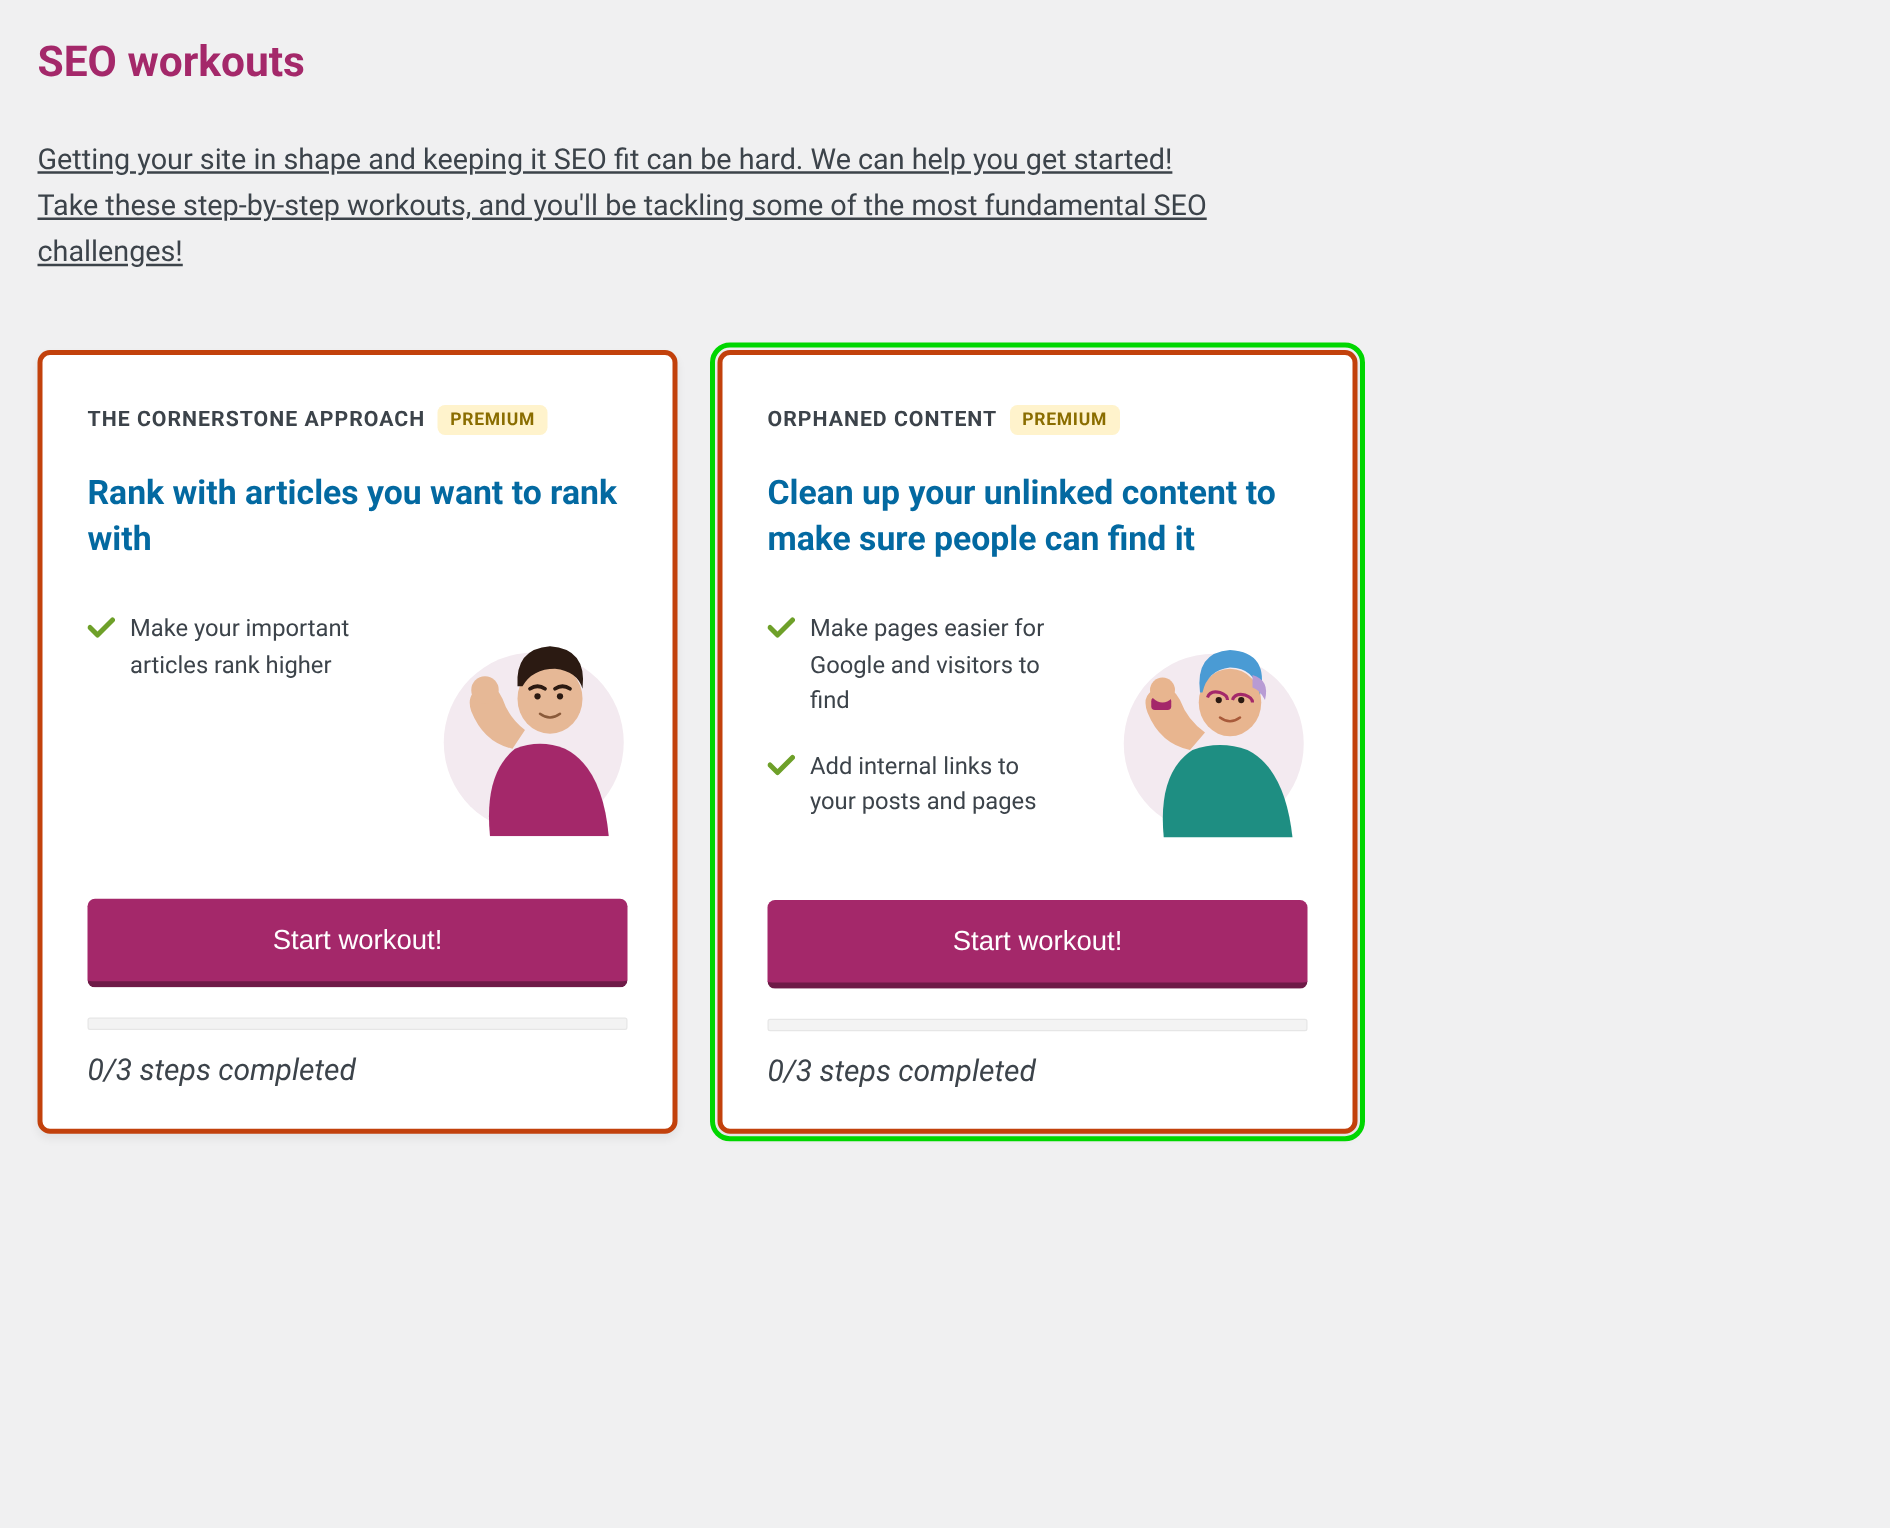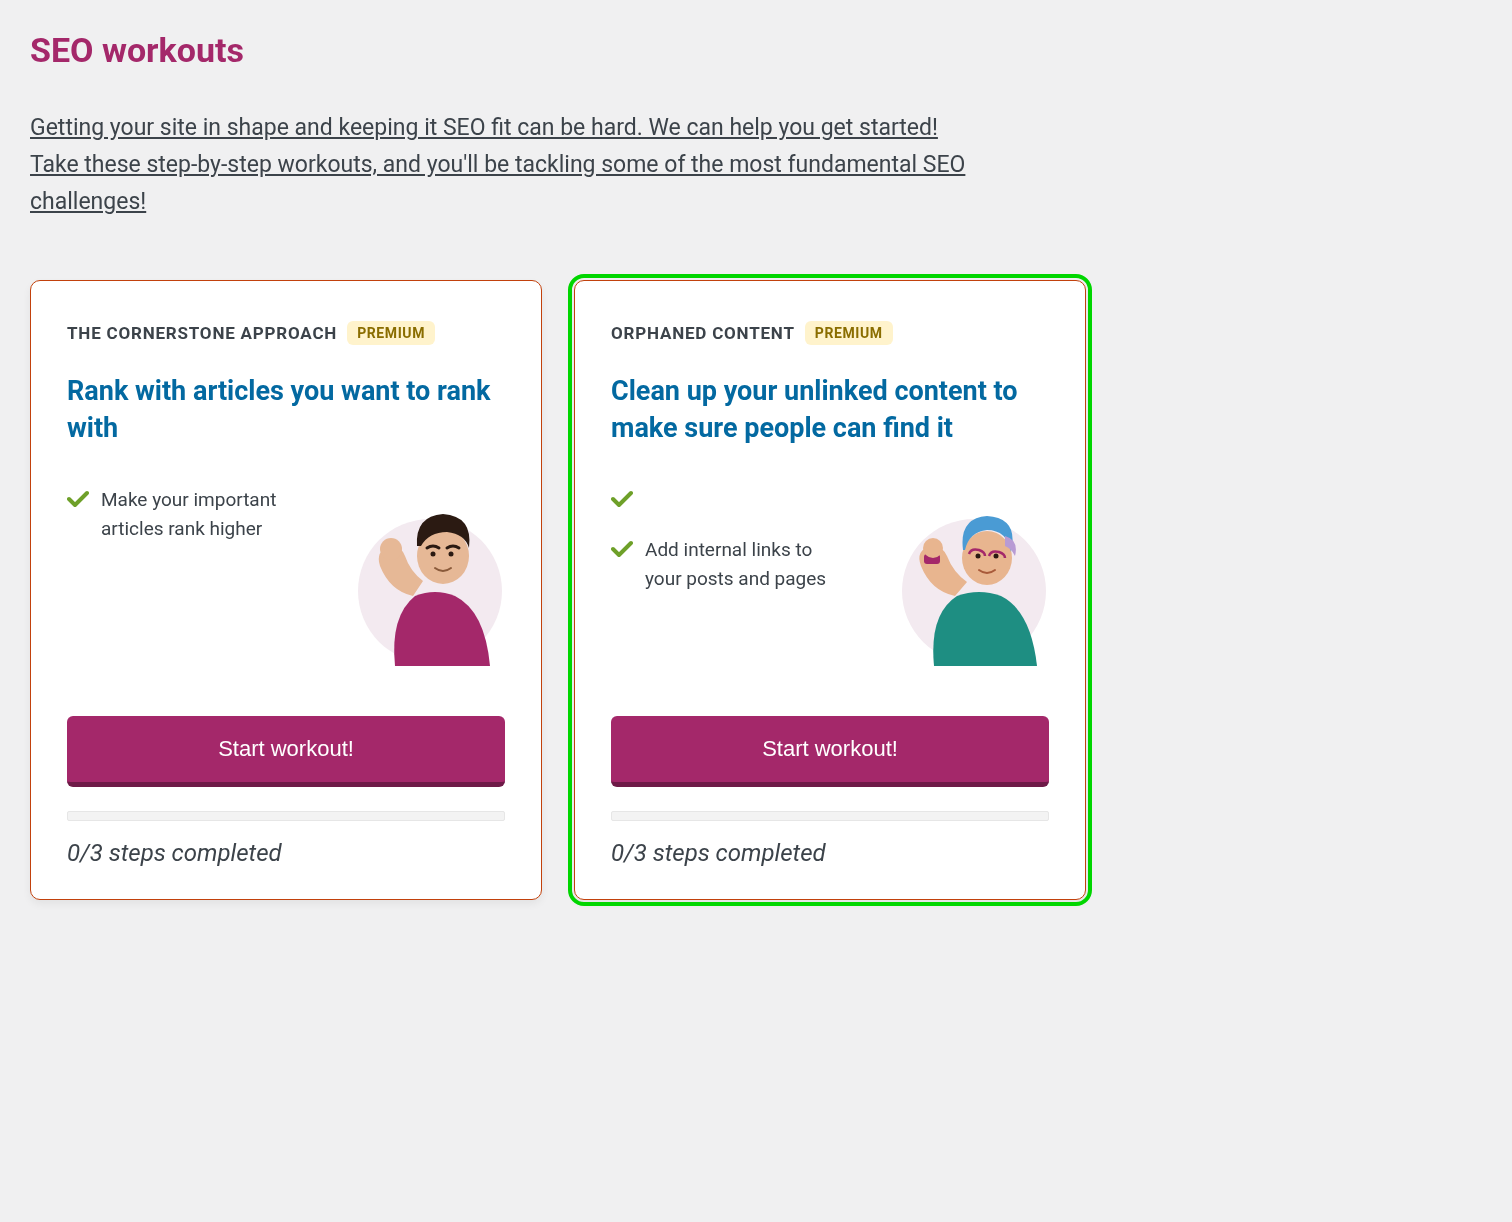--- a/index.html
+++ b/index.html
@@ -24,21 +24,21 @@
     max-width: 960px;
     margin-bottom: 60px;
     text-decoration: underline;
   }
   .cards {
     display: flex;
     gap: 32px;
   }
   .card {
     background: #fff;
-    border: 1px solid #c2410c;
+    border: 4px solid #c2410c;
     border-radius: 10px;
     box-shadow: 0 4px 8px rgba(0,0,0,0.06);
     width: 512px;
     padding: 40px 36px 32px 36px;
     display: flex;
     flex-direction: column;
   }
   .card.highlighted {
     outline: 4px solid #00d600;
     outline-offset: 2px;
@@ -184,20 +184,21 @@
     </div>
     <h2 class="card-title">Clean up your unlinked content to make sure people can find it</h2>
     <div class="card-body">
       <ul class="benefits">
         <li>
           <span class="check">
             <svg width="22" height="18" viewBox="0 0 22 18">
                 <path d="M2 9 L8 15 L20 3" stroke="#6ea029" stroke-width="4" fill="none" stroke-linecap="round" stroke-linejoin="round"></path>
               </svg>
           </span>
+          <span class="benefit-text">Make pages easier for Google and visitors to find</span>
         </li>
         <li>
           <span class="check">
             <svg width="22" height="18" viewBox="0 0 22 18">
                 <path d="M2 9 L8 15 L20 3" stroke="#6ea029" stroke-width="4" fill="none" stroke-linecap="round" stroke-linejoin="round"></path>
               </svg>
           </span>
           <span class="benefit-text">Add internal links to your posts and pages</span>
         </li>
       </ul>

